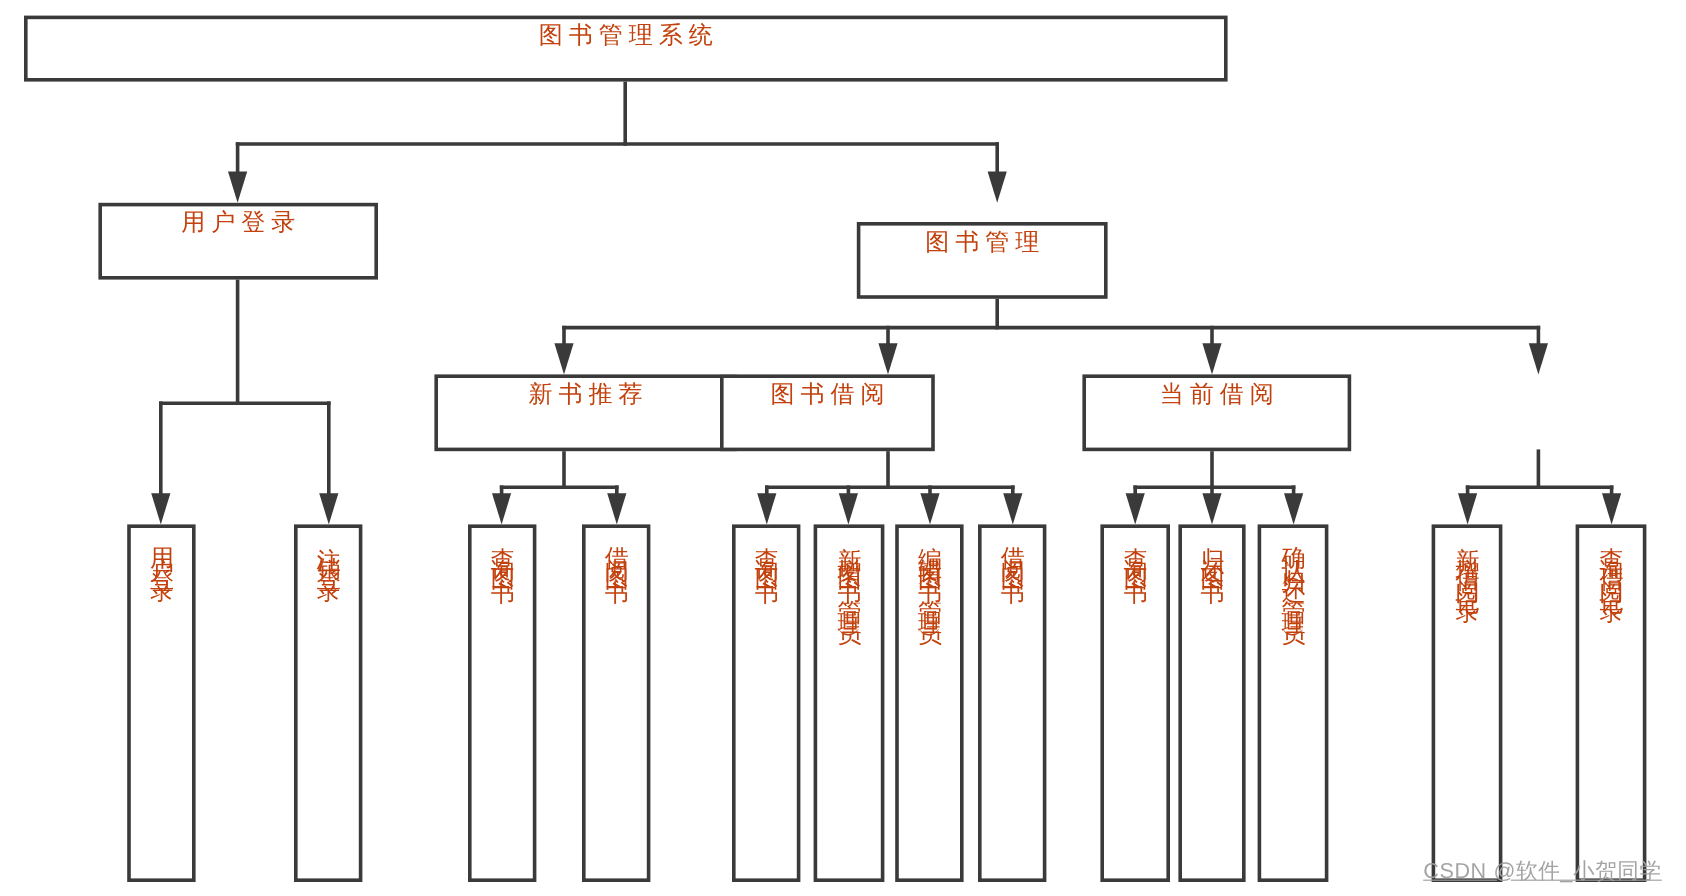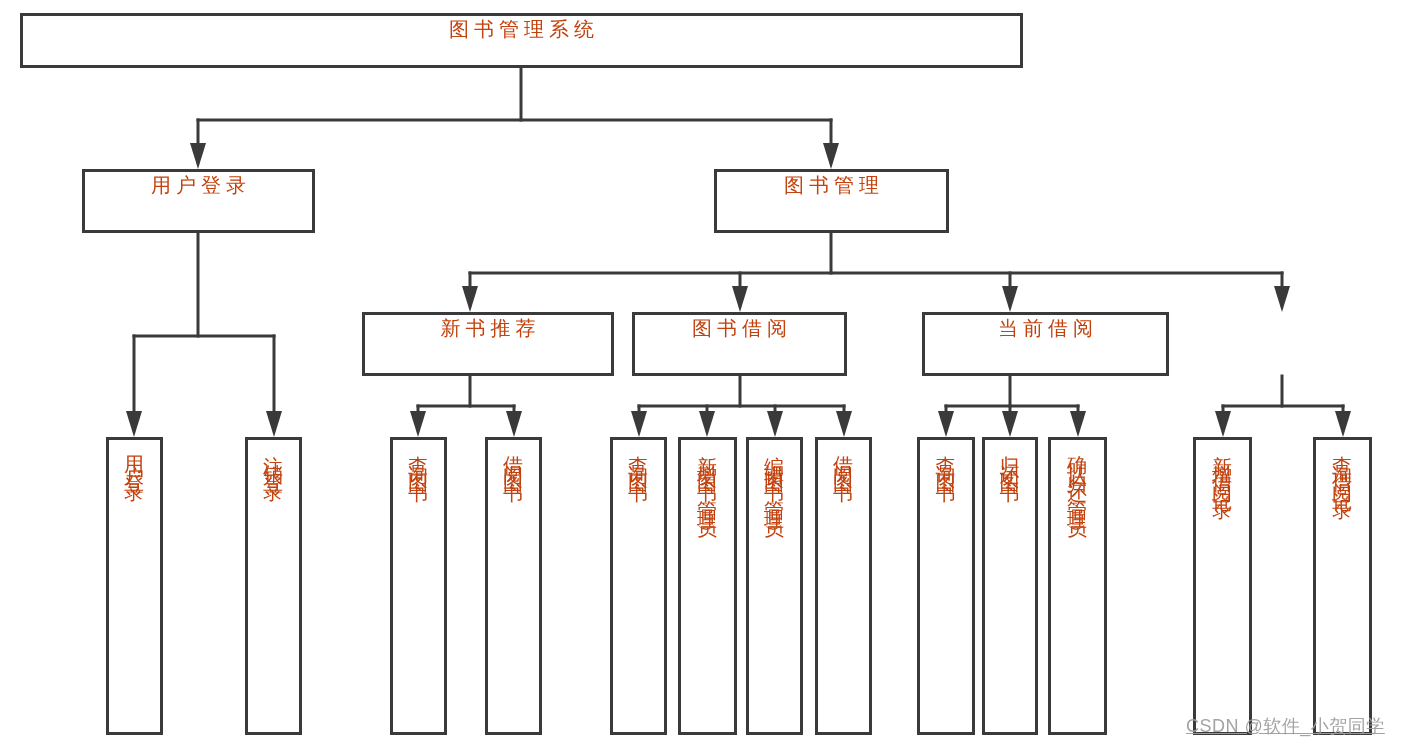--- a/index.html
+++ b/index.html
@@ -121,31 +121,31 @@
     </g>
   </svg>
 
   <div class="box h" style="left:20px;top:13px;width:1003px;height:55px">
     <span class="lbl">图书管理系统</span>
   </div>
 
   <div class="box h" style="left:82px;top:169px;width:233px;height:64px">
     <span class="lbl">用户登录</span>
   </div>
-  <div class="box h" style="left:714px;top:169px;width:235px;height:64px">
+  <div class="box h" style="left:714px;top:185px;width:209px;height:64px">
     <span class="lbl">图书管理</span>
   </div>
 
   <div class="box h" style="left:362px;top:312px;width:252px;height:64px">
     <span class="lbl">新书推荐</span>
   </div>
-  <div class="box h" style="left:632px;top:312px;width:215px;height:64px">
+  <div class="box h" style="left:600px;top:312px;width:179px;height:64px">
     <span class="lbl">图书借阅</span>
   </div>
-  <div class="box h" style="left:922px;top:312px;width:247px;height:64px">
+  <div class="box h" style="left:902px;top:312px;width:224px;height:64px">
     <span class="lbl">当前借阅</span>
   </div>
 
   <div class="box v" style="left:106px;top:437px;width:57px;height:298px">
     <span class="lbl">用户登录</span>
   </div>
   <div class="box v" style="left:245px;top:437px;width:57px;height:298px">
     <span class="lbl">注销登录</span>
   </div>
 

